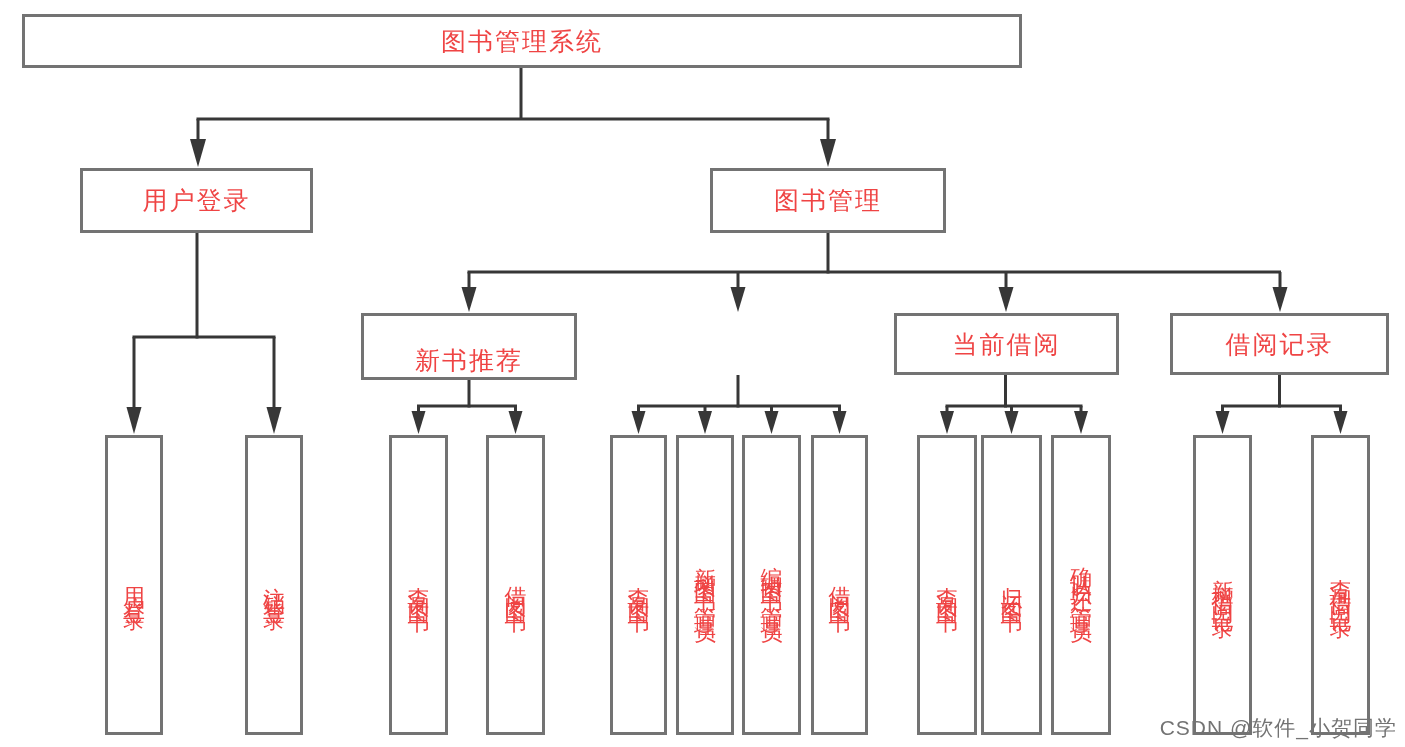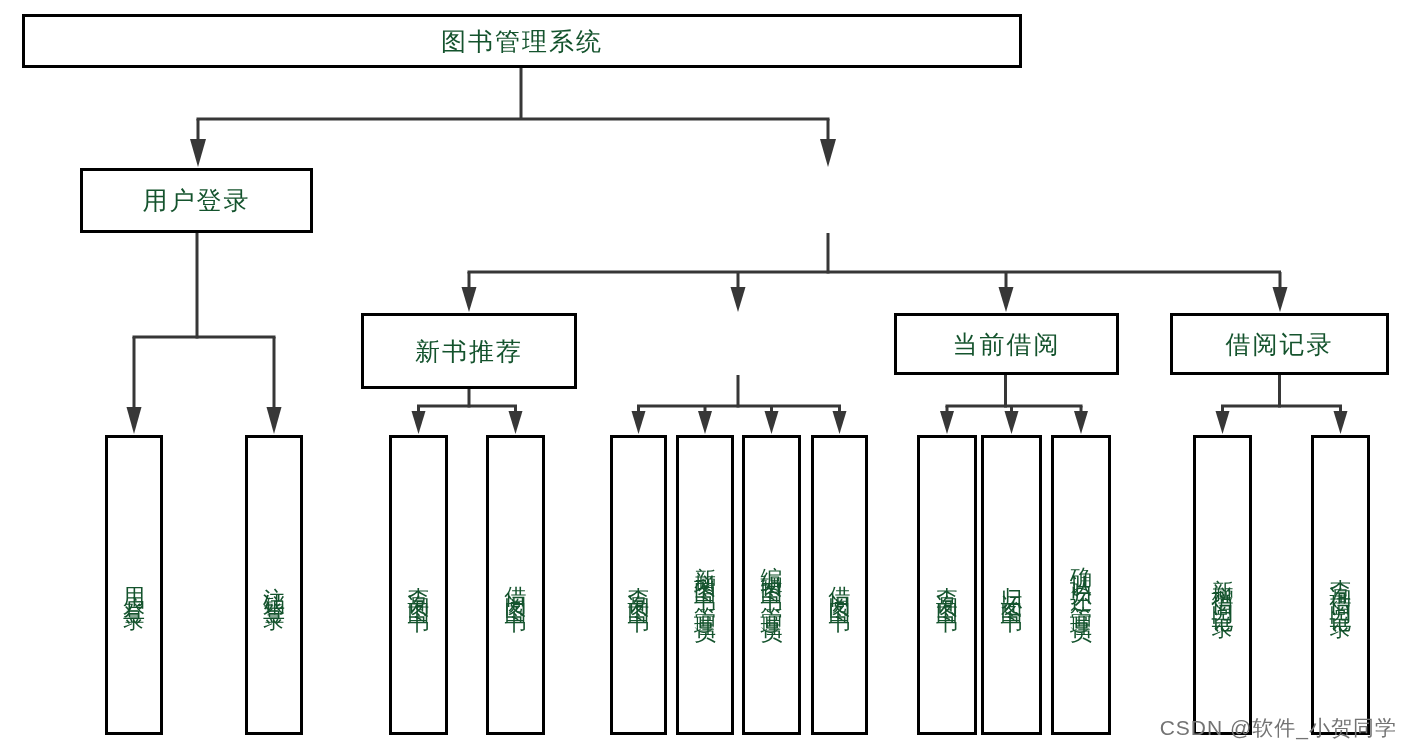--- a/index.html
+++ b/index.html
@@ -7,26 +7,26 @@
     position:relative;
     width:1405px;height:747px;
     background:#ffffff;
     font-family:"Liberation Sans", sans-serif;
     overflow:hidden;
   }
   #connectors{position:absolute;left:0;top:0;}
   .box{
     position:absolute;
     box-sizing:border-box;
-    border:3px solid #000000;
+    border:3px solid #737373;
     background:#ffffff;
     display:flex;
     align-items:center;
     justify-content:center;
-    color:#14532d;
+    color:#ef4444;
   }
   .h-label{
     font-size:25px;
     letter-spacing:2px;
     white-space:nowrap;
   }
   .v-label{
     writing-mode:vertical-rl;
     text-orientation:mixed;
     font-size:22px;
@@ -121,22 +121,25 @@
     </g>
   </svg>
 
   <div class="box" style="left:22px;top:14px;width:1000px;height:54px;">
     <span class="h-label">图书管理系统</span>
   </div>
 
   <div class="box" style="left:80px;top:168px;width:233px;height:65px;">
     <span class="h-label">用户登录</span>
   </div>
+  <div class="box" style="left:710px;top:168px;width:236px;height:65px;">
+    <span class="h-label">图书管理</span>
+  </div>
 
-  <div class="box" style="left:361px;top:313px;width:216px;height:76px;">
+  <div class="box" style="left:361px;top:313px;width:216px;height:67px;align-items:flex-end;">
     <span class="h-label">新书推荐</span>
   </div>
   <div class="box" style="left:894px;top:313px;width:225px;height:62px;">
     <span class="h-label">当前借阅</span>
   </div>
   <div class="box" style="left:1170px;top:313px;width:219px;height:62px;">
     <span class="h-label">借阅记录</span>
   </div>
 
   <div class="box" style="left:105px;top:435px;width:58px;height:300px;">

